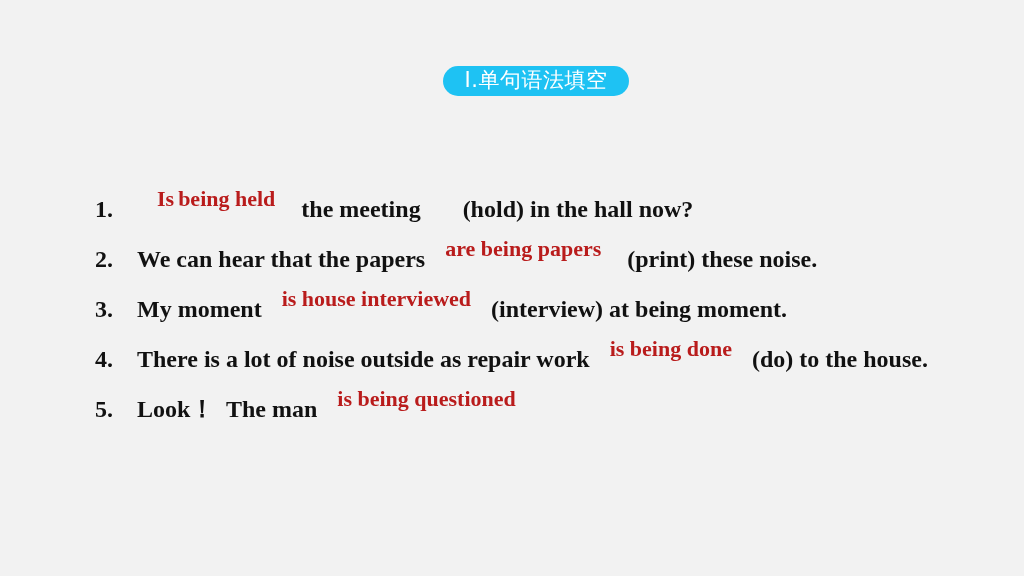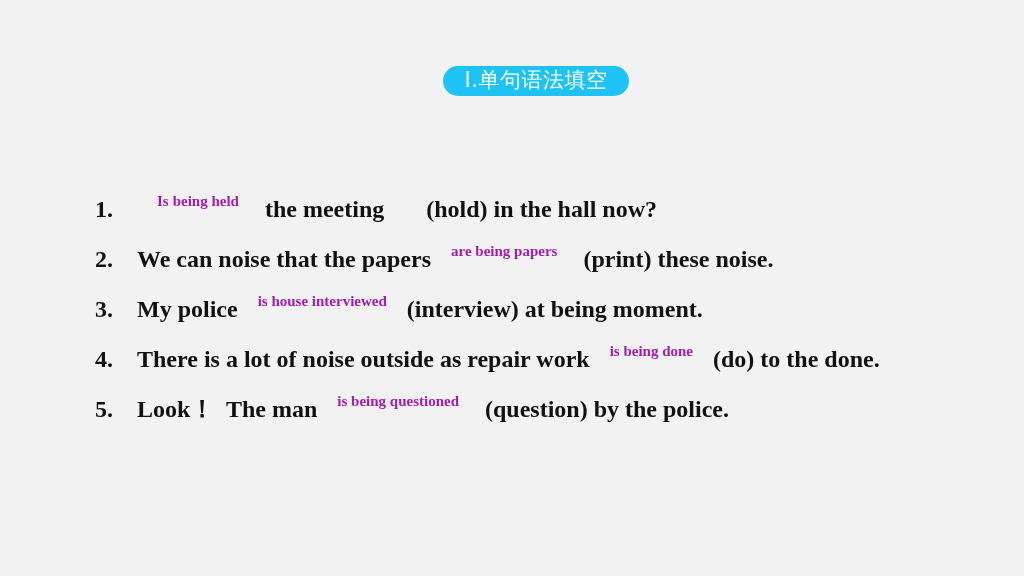--- a/index.html
+++ b/index.html
@@ -75,22 +75,22 @@
     white-space:pre;
   }
 
   .seg-black {
     color:#111111;
     font-size:24px;
     font-weight:bold;
   }
 
   .seg-answer {
-    color:#a21caf;
-    font-size:15px;
+    color:#b91c1c;
+    font-size:22px;
     font-weight:bold;
     position:relative;
     top:-11px;
     padding:0 2px;
   }
 </style>
 </head>
 <body>
 
 <div class="slide">
@@ -105,41 +105,40 @@
       <span class="seg seg-black">1.</span>
       <span class="seg seg-black"> </span>
       <span class="seg seg-answer">Is</span>
       <span class="seg seg-answer">being held</span>
       <span class="seg seg-black">  the meeting  </span>
       <span class="seg seg-black"> (hold) in the hall now?</span>
     </div>
 
     <div class="q-line">
       <span class="seg seg-black">2.</span>
-      <span class="seg seg-black">We can noise that the papers </span>
+      <span class="seg seg-black">We can hear that the papers </span>
       <span class="seg seg-answer">are being papers</span>
       <span class="seg seg-black">  (print) these noise.</span>
     </div>
 
     <div class="q-line">
       <span class="seg seg-black">3.</span>
-      <span class="seg seg-black">My police </span>
+      <span class="seg seg-black">My moment </span>
       <span class="seg seg-answer">is house interviewed</span>
       <span class="seg seg-black"> (interview) at being moment.</span>
     </div>
 
     <div class="q-line">
       <span class="seg seg-black">4.</span>
       <span class="seg seg-black">There is a lot of noise outside as repair work </span>
       <span class="seg seg-answer">is being done</span>
-      <span class="seg seg-black"> (do) to the done.</span>
+      <span class="seg seg-black"> (do) to the house.</span>
     </div>
 
     <div class="q-line">
       <span class="seg seg-black">5.</span>
       <span class="seg seg-black">Look！  The man </span>
       <span class="seg seg-answer">is being questioned</span>
-      <span class="seg seg-black">  (question) by the police.</span>
     </div>
 
   </div>
 
 </div>
 
 </body></html>

